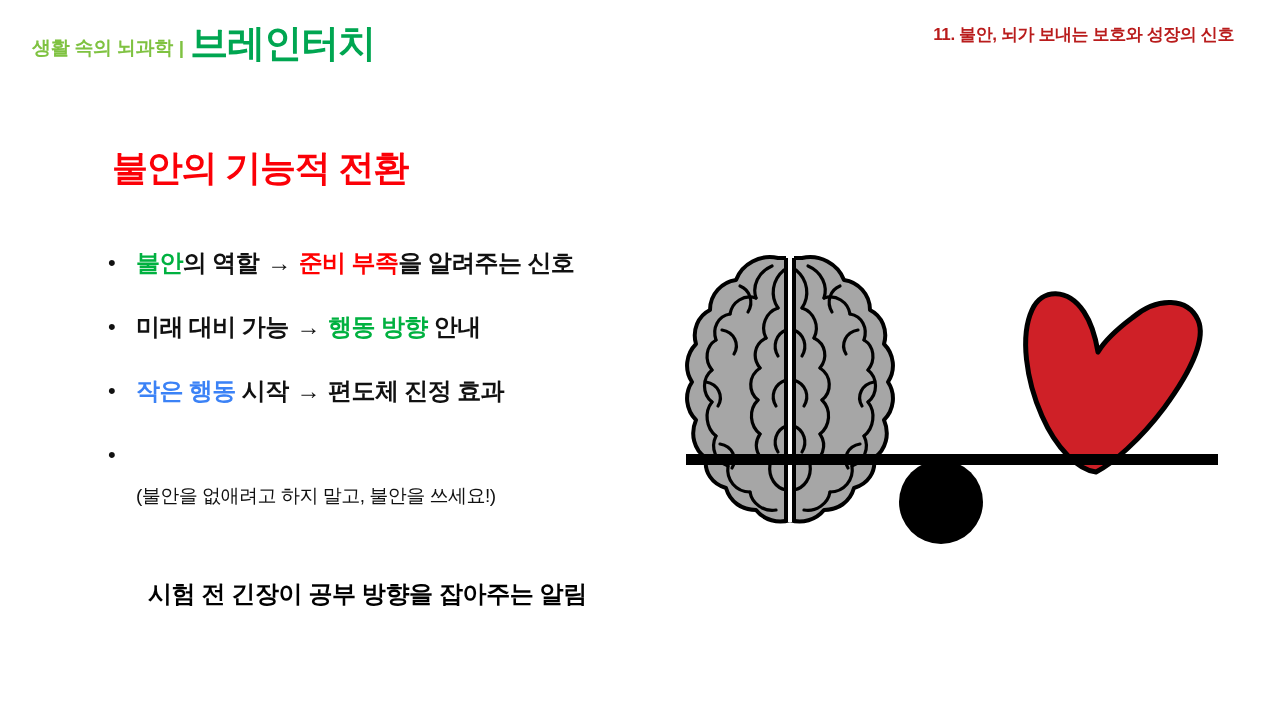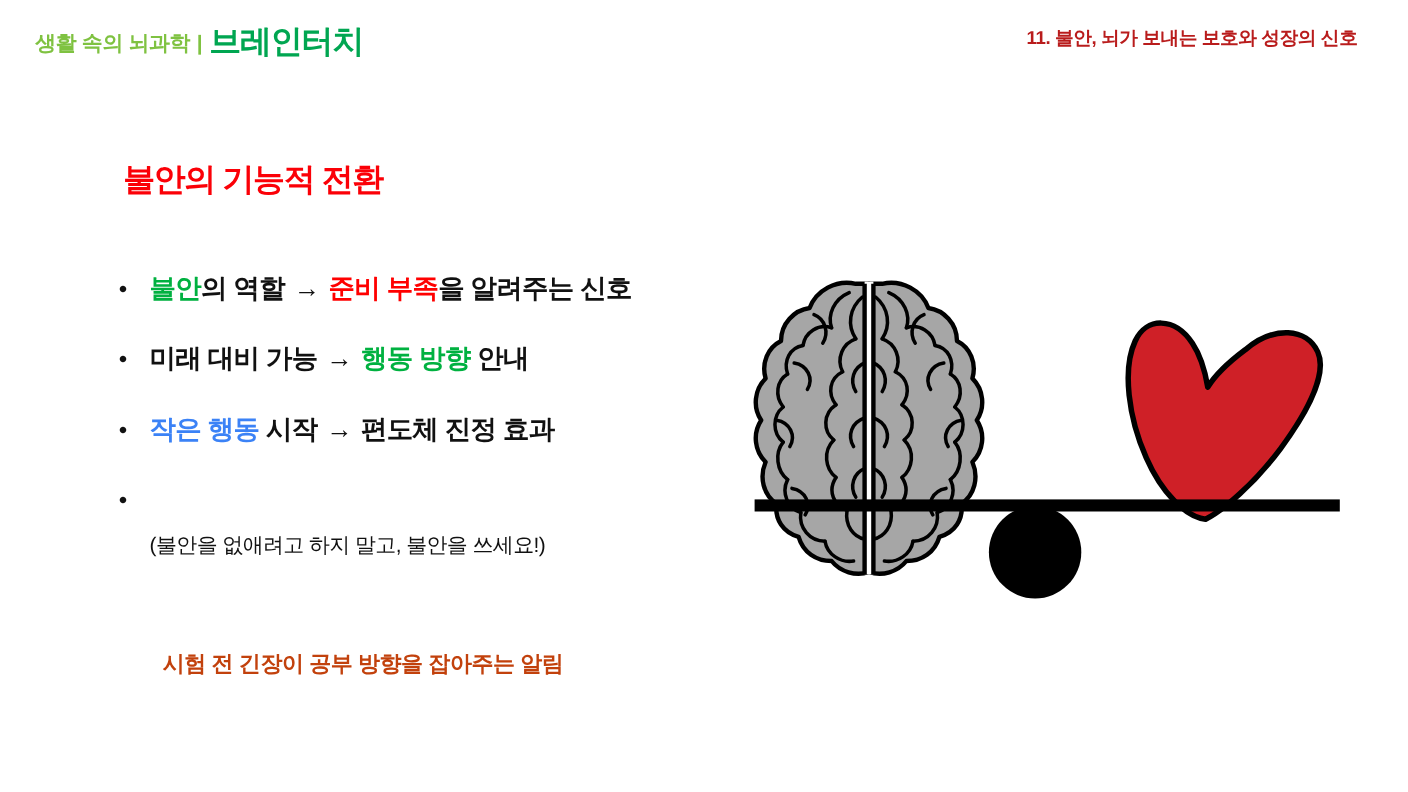--- a/index.html
+++ b/index.html
@@ -20,33 +20,33 @@
   }
   .brand-sub {
     font-size:19px; font-weight:bold; color:#7fc241;
     letter-spacing:-0.3px;
   }
   .brand-sep {
     font-size:19px; font-weight:bold; color:#7fc241;
     padding:0 6px;
   }
   .brand-main {
-    font-size:29px; font-weight:bold; color:#00a651;
+    font-size:38px; font-weight:bold; color:#00a651;
     letter-spacing:-1px; position:relative; top:2px;
   }
   .lesson-title {
     position:absolute; right:46px; top:23px;
     font-size:17px; font-weight:bold; color:#b91c1c;
     letter-spacing:-0.4px; white-space:nowrap;
   }
 
   
   .page-title {
     position:absolute; left:112px; top:144px;
-    font-size:29px; font-weight:bold; color:#fb0007;
+    font-size:36px; font-weight:bold; color:#fb0007;
     letter-spacing:-1.2px; white-space:nowrap;
   }
 
   
   .bullets { position:absolute; left:106px; top:243px; width:600px; }
   .bullet-row {
     display:flex; align-items:flex-start;
     margin-bottom:24px; white-space:nowrap;
   }
   .bullet-dot {
@@ -66,22 +66,22 @@
   .c-dark   { color:#111111; }
 
   .sub-note {
     margin-left:30px; margin-top:-16px; margin-bottom:22px;
     font-size:19px; font-weight:normal; color:#111;
     letter-spacing:-0.5px; white-space:nowrap;
   }
 
   .footer-note {
     position:absolute; left:148px; top:578px;
-    font-size:20px; font-weight:bold; color:#c2410c;
-    letter-spacing:-0.4px; white-space:nowrap;margin-top:12px;
+    font-size:24px; font-weight:bold; color:#000000;
+    letter-spacing:-0.4px; white-space:nowrap;
   }
 
   
   .illustration { position:absolute; left:660px; top:230px; width:600px; height:340px; }
   .illustration svg { display:block; }
 </style>
 </head>
 <body>
 
 <div class="slide">

